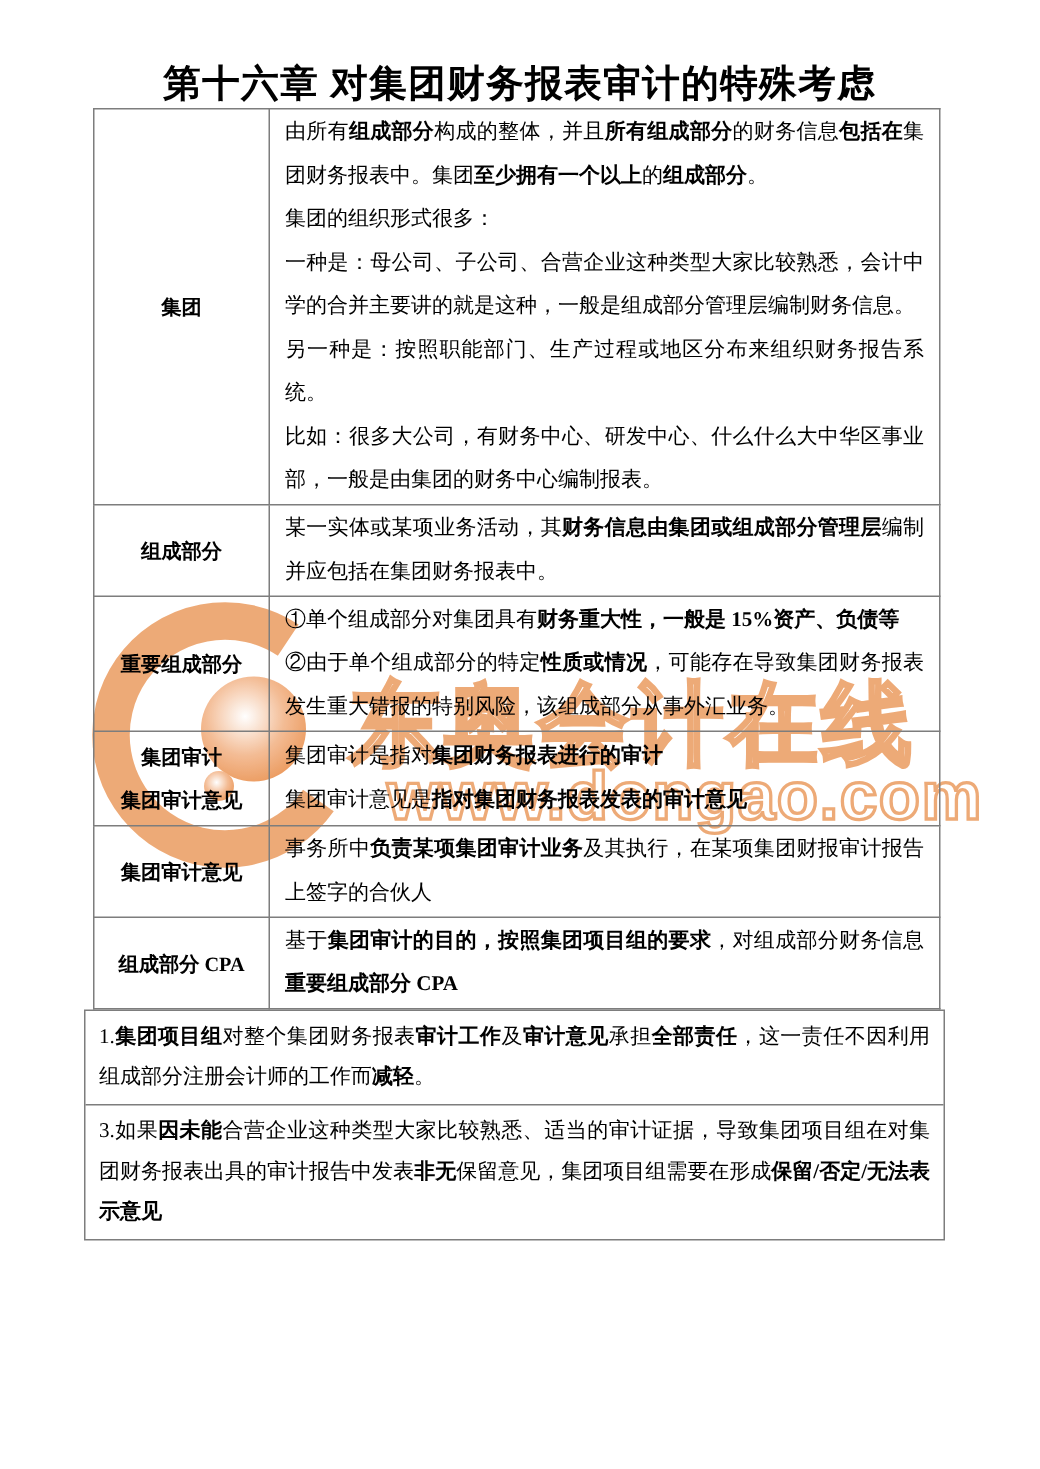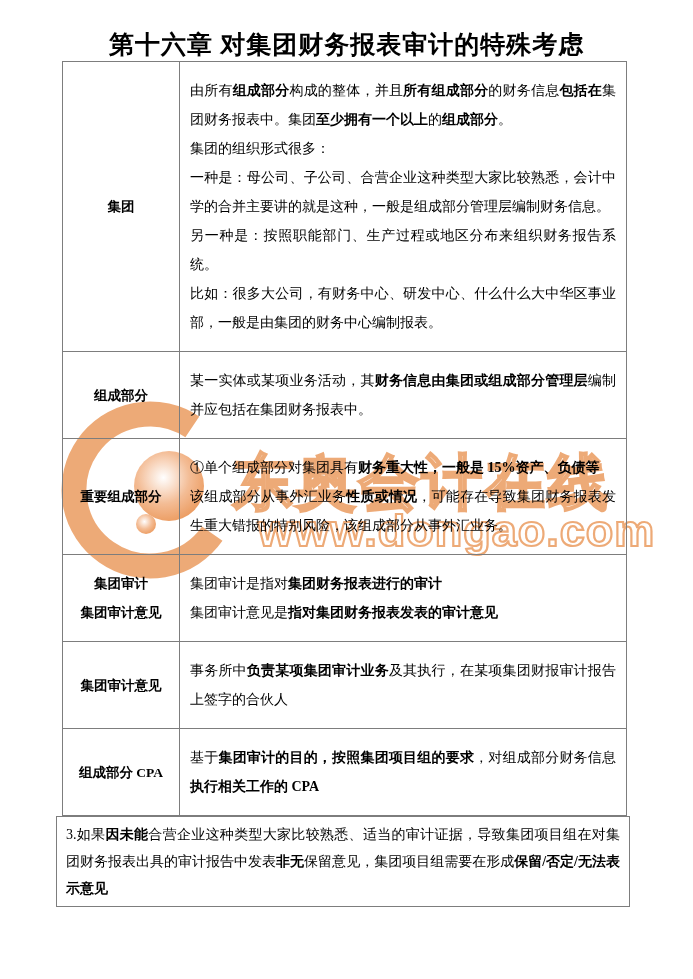--- a/index.html
+++ b/index.html
@@ -13,21 +13,21 @@
   }
   
   .watermark {
     position:absolute; left:0; top:0; z-index:0;
     opacity:0.85;
     pointer-events:none;
   }
   
   .content { position:relative; z-index:1; }
   .chapter-title {
-    margin:0; padding-top:28px;
+    margin:0; padding-top:39px;
     text-align:center;
     font-size:25px; font-weight:bold;
     letter-spacing:1px;
   }
   .intro {
     margin:15px 0 11px 62px;
     font-size:13px; font-weight:bold;
   }
   table.glossary {
     border-collapse:collapse;
@@ -40,21 +40,21 @@
     width:112px;
     text-align:center;
     vertical-align:middle;
     font-size:13.5px; font-weight:bold;
     line-height:29px;
     padding:2px;
   }
   td.def {
     font-size:14px;
     line-height:29px;
-    padding:14px 10px;
+    padding:1px 10px;
     text-align:justify;
   }
   .para { text-align:justify; }
   .kp-heading {
     margin:12px 0 7px 60px;
     font-size:14px; font-weight:bold;
   }
   .kp-box {
     margin-left:56px;
     width:572px;
@@ -118,21 +118,21 @@
             <td class="def">
               <div class="para"><span>某一实体或某项业务活动，其</span><b>财务信息由集团或组成部分管理层</b><span>编制并应包括在集团财务报表中。</span></div>
             </td>
           </tr>
           <tr>
             <td class="term">
               <div class="term-line">重要组成部分</div>
             </td>
             <td class="def">
               <div class="para"><span>①单个组成部分对集团具有</span><b>财务重大性，一般是 15%资产、负债等</b></div>
-              <div class="para"><span>该组成部分从事外汇业务</span><b>性质或情况</b><span>，可能存在导致集团财务报表发生重大错报的特别风险，该组成部分从事外汇业务。</span></div>
+              <div class="para"><span>②由于单个组成部分的特定</span><b>性质或情况</b><span>，可能存在导致集团财务报表发生重大错报的特别风险，该组成部分从事外汇业务。</span></div>
             </td>
           </tr>
           <tr>
             <td class="term">
               <div class="term-line">集团审计</div>
               <div class="term-line">集团审计意见</div>
             </td>
             <td class="def">
               <div class="para"><span>集团审计是指对</span><b>集团财务报表进行的审计</b></div>
               <div class="para"><span>集团审计意见是</span><b>指对集团财务报表发表的审计意见</b></div>
@@ -144,25 +144,26 @@
             </td>
             <td class="def">
               <div class="para"><span>事务所中</span><b>负责某项集团审计业务</b><span>及其执行，在某项集团财报审计报告上签字的合伙人</span></div>
             </td>
           </tr>
           <tr>
             <td class="term">
               <div class="term-line">组成部分 CPA</div>
             </td>
             <td class="def">
-              <div class="para"><span>基于</span><b>集团审计的目的，按照集团项目组的要求</b><span>，对组成部分财务信息</span><b>执行相关工作的 CPA</b></div>
+              <div class="para"><span>基于</span><b>集团审计的目的，按照集团项目组的要求</b><span>，对组成部分财务信息</span><b>重要组成部分 CPA</b></div>
             </td>
           </tr>
         </tbody>
     </table>
 
 
     <div class="kp-box">
+        <div class="kp-item"><span>1.</span><b>集团项目组</b><span>对整个集团财务报表</span><b>审计工作</b><span>及</span><b>审计意见</b><span>承担</span><b>全部责任</b><span>，这一责任不因利用组成部分注册会计师的工作而</span><b>减轻</b><span>。</span></div>
         <div class="kp-item"><span>3.如果</span><b>因未能</b><span>合营企业这种类型大家比较熟悉、适当的审计证据，导致集团项目组在对集团财务报表出具的审计报告中发表</span><b>非无</b><span>保留意见，集团项目组需要在形成</span><b>保留/否定/无法表示意见</b></div>
       </div>
 
   </div>
 </div>
 
 </body></html>

